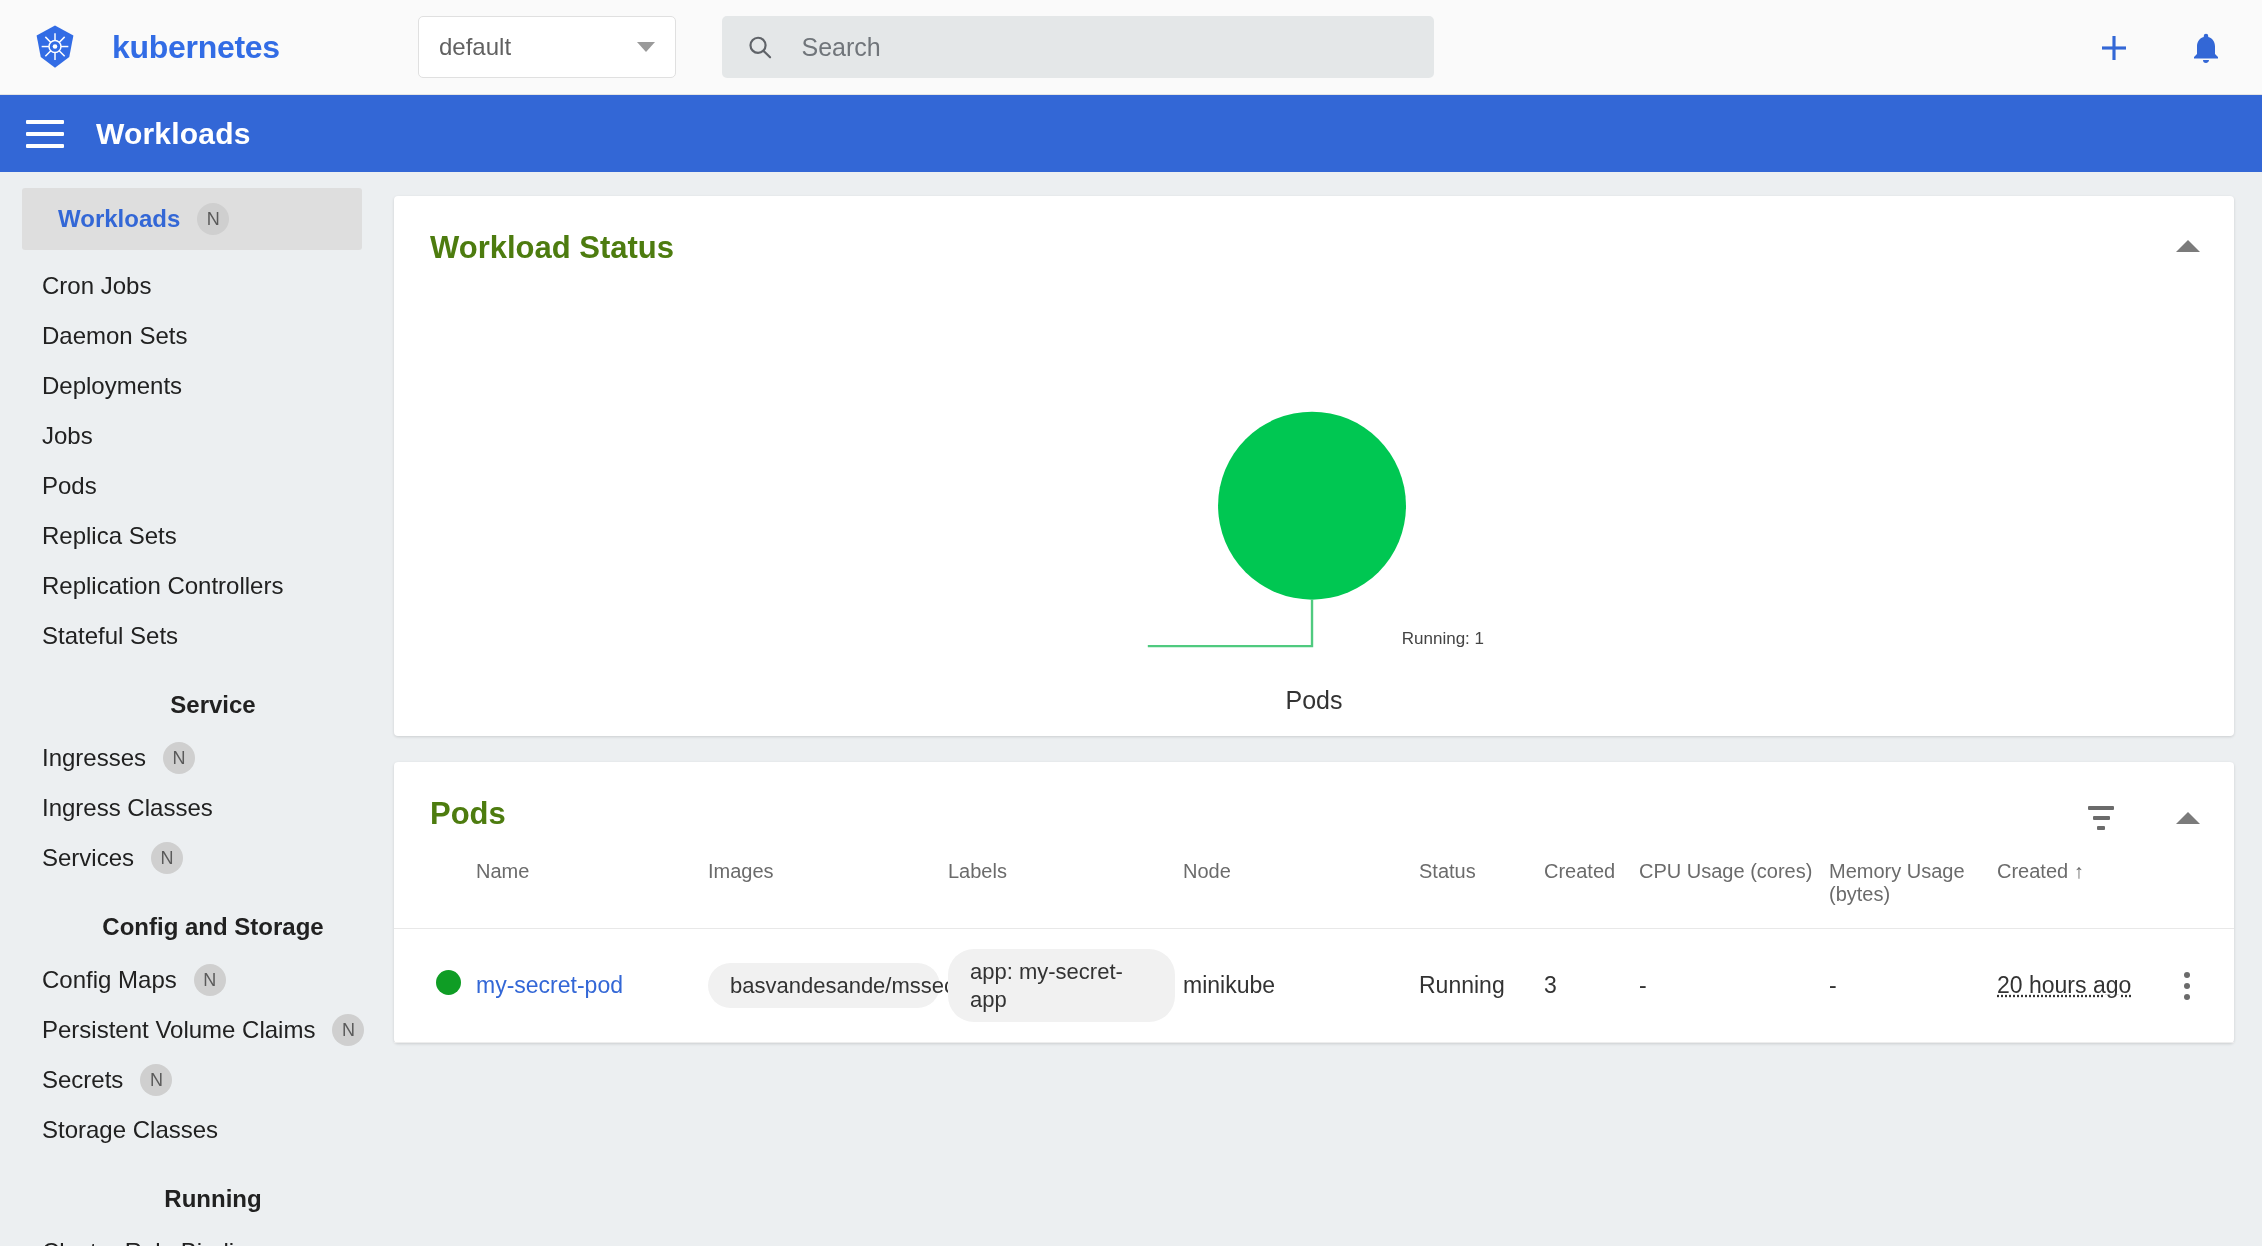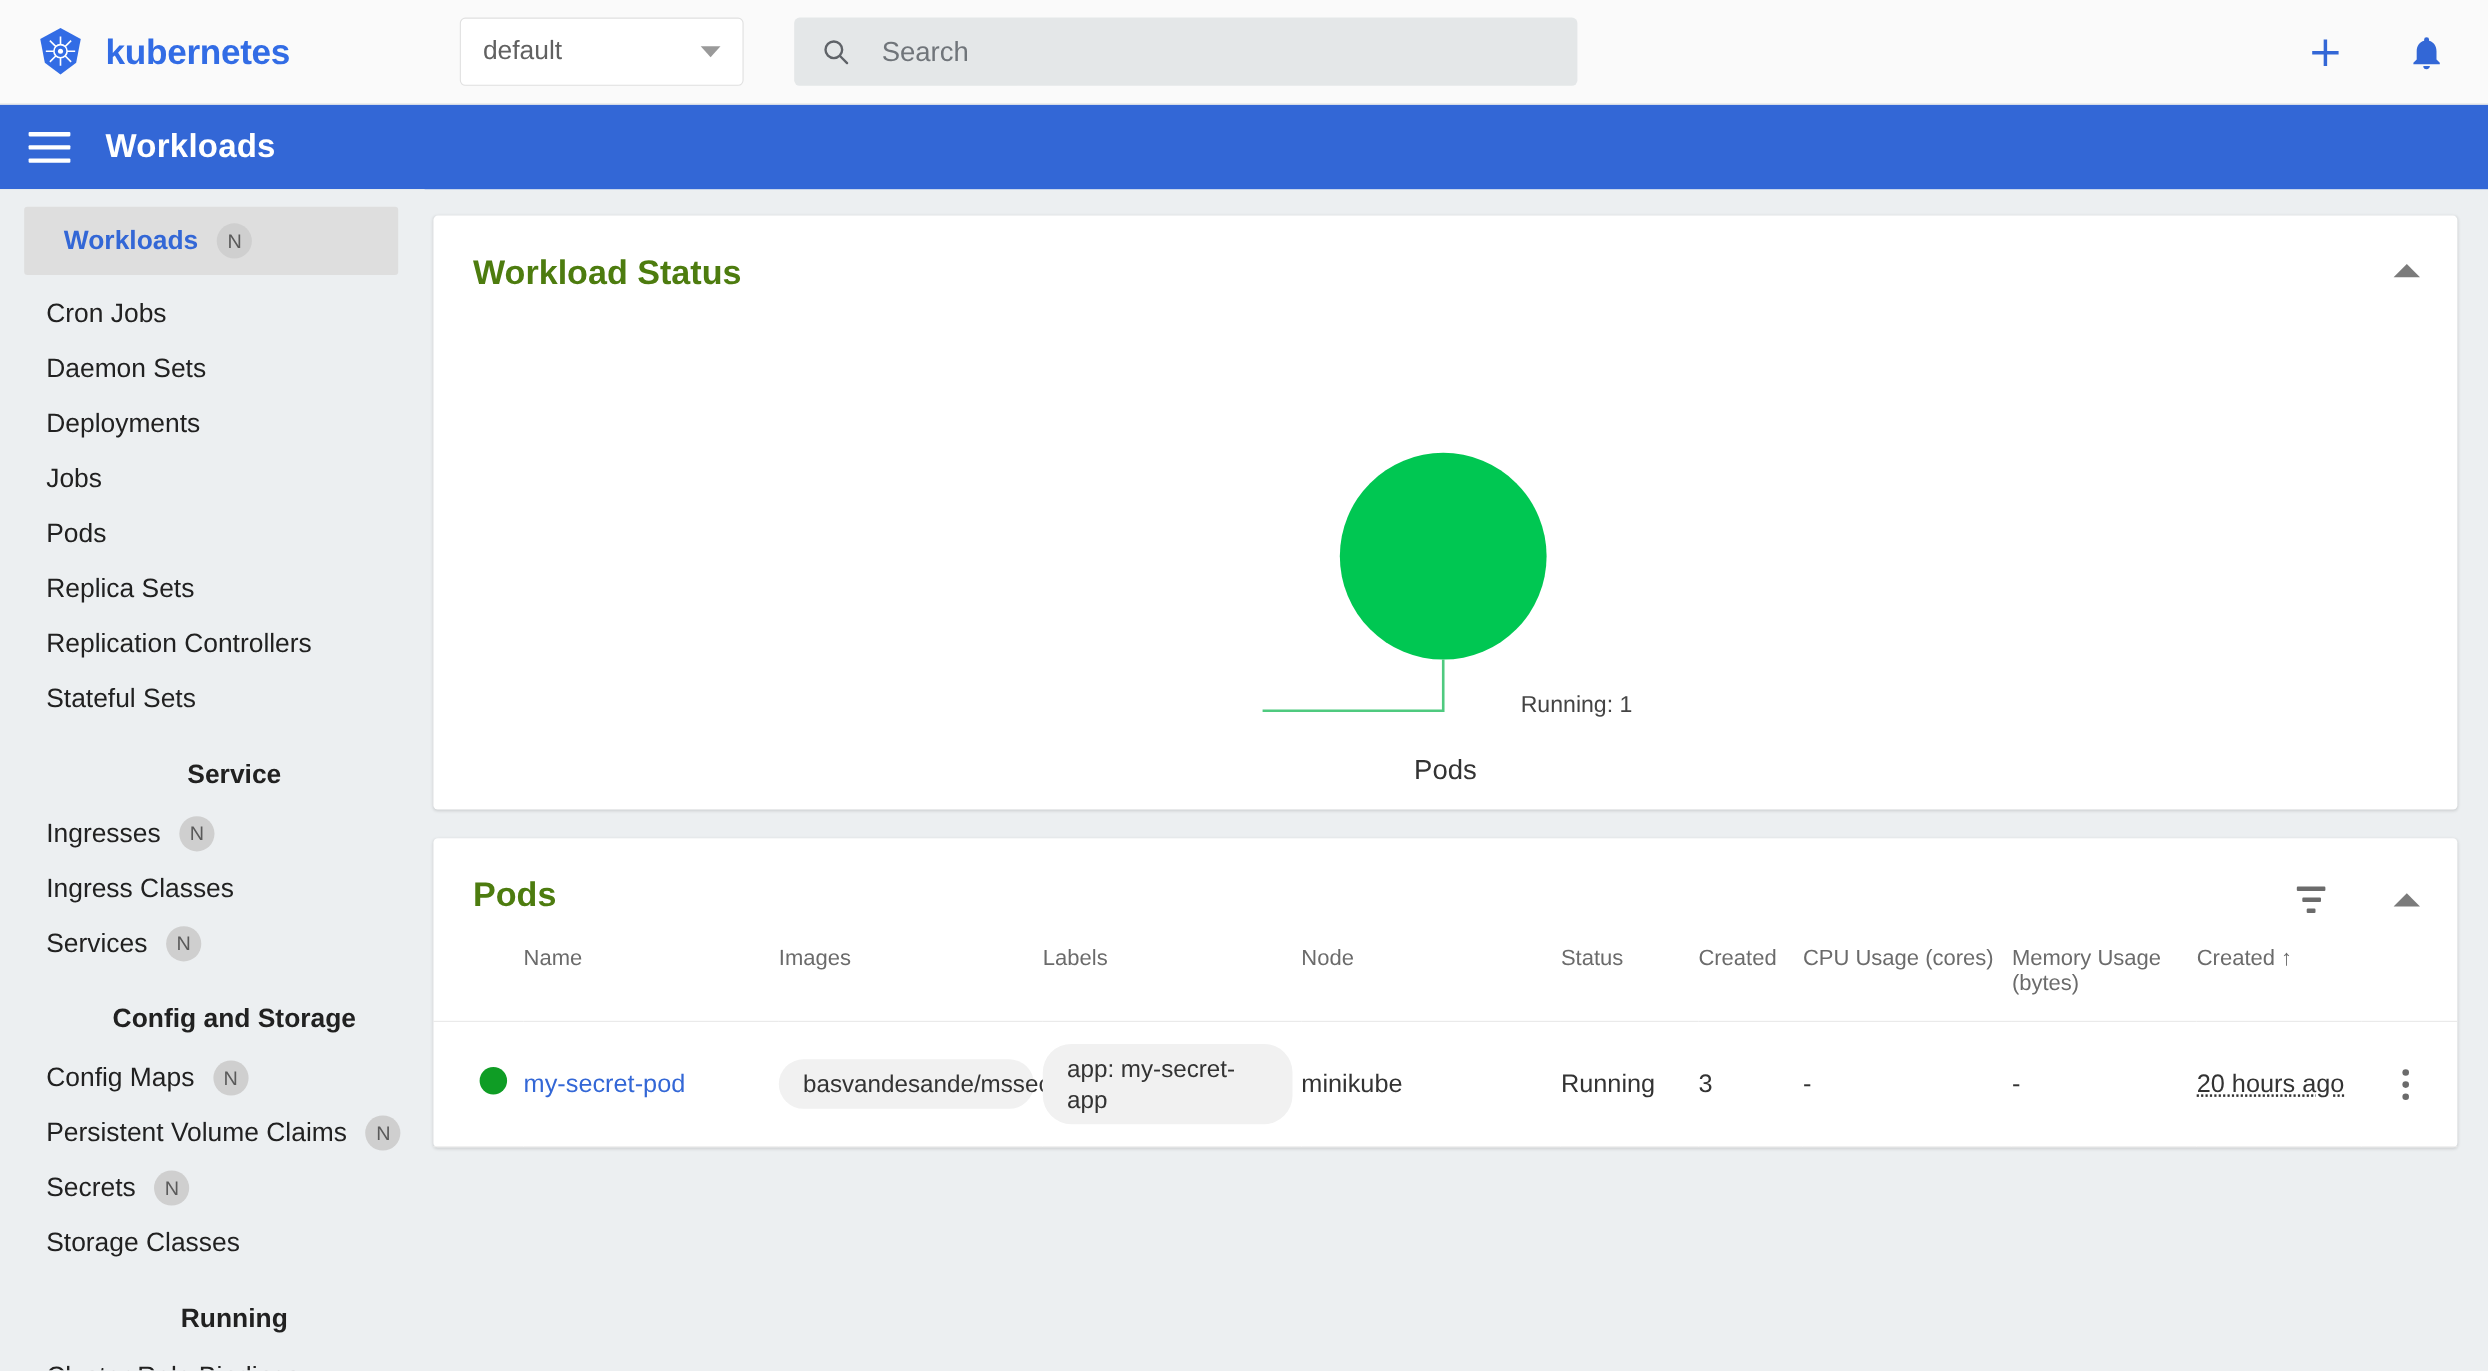--- a/index.html
+++ b/index.html
@@ -13,21 +13,21 @@
   
   .topbar {
     height: 95px;
     background: #fafafa;
     border-bottom: 1px solid #e4e4e4;
     display: flex;
     align-items: center;
     padding: 0 30px 0 30px;
     position: relative;
   }
-  .brand { display: flex; align-items: center; gap: 18px; width: 340px; padding-left: 2px; }
+  .brand { display: flex; align-items: center; gap: 34px; width: 340px; padding-left: 2px; }
   .k8s-logo { width: 46px; height: 46px; flex: none; }
   .brand-name {
     font-size: 32px; font-weight: bold; color: #326ce5; letter-spacing: -0.3px;
   }
   .ns-select {
     width: 258px; height: 62px; margin-left: 48px;
     border: 1px solid #e0e0e0; border-radius: 5px; background: #fff;
     display: flex; align-items: center; padding: 0 20px;
     font-size: 24px; color: #616161;
     justify-content: space-between;
@@ -108,21 +108,21 @@
     width: 0; height: 0; border-left: 12px solid transparent;
     border-right: 12px solid transparent; border-bottom: 12px solid #7b7b7b;
     cursor: pointer;
   }
   .filter-icon { display: flex; flex-direction: column; align-items: center; gap: 6px; cursor: pointer; }
   .filter-icon i { display:block; background: #6b6b6b; height: 4px; border-radius: 1px; }
 
   
   .chart-wrap { height: 470px; position: relative; }
   .chart-label {
-    position: absolute; font-size: 21px; color: #444;
+    position: absolute; font-size: 17px; color: #444;
     white-space: nowrap;
   }
   .chart-caption {
     position: absolute; font-size: 25px; color: #333;
     left: 0; right: 0; text-align: center;
   }
 
   
   table { width: 100%; border-collapse: collapse; }
   thead th {

